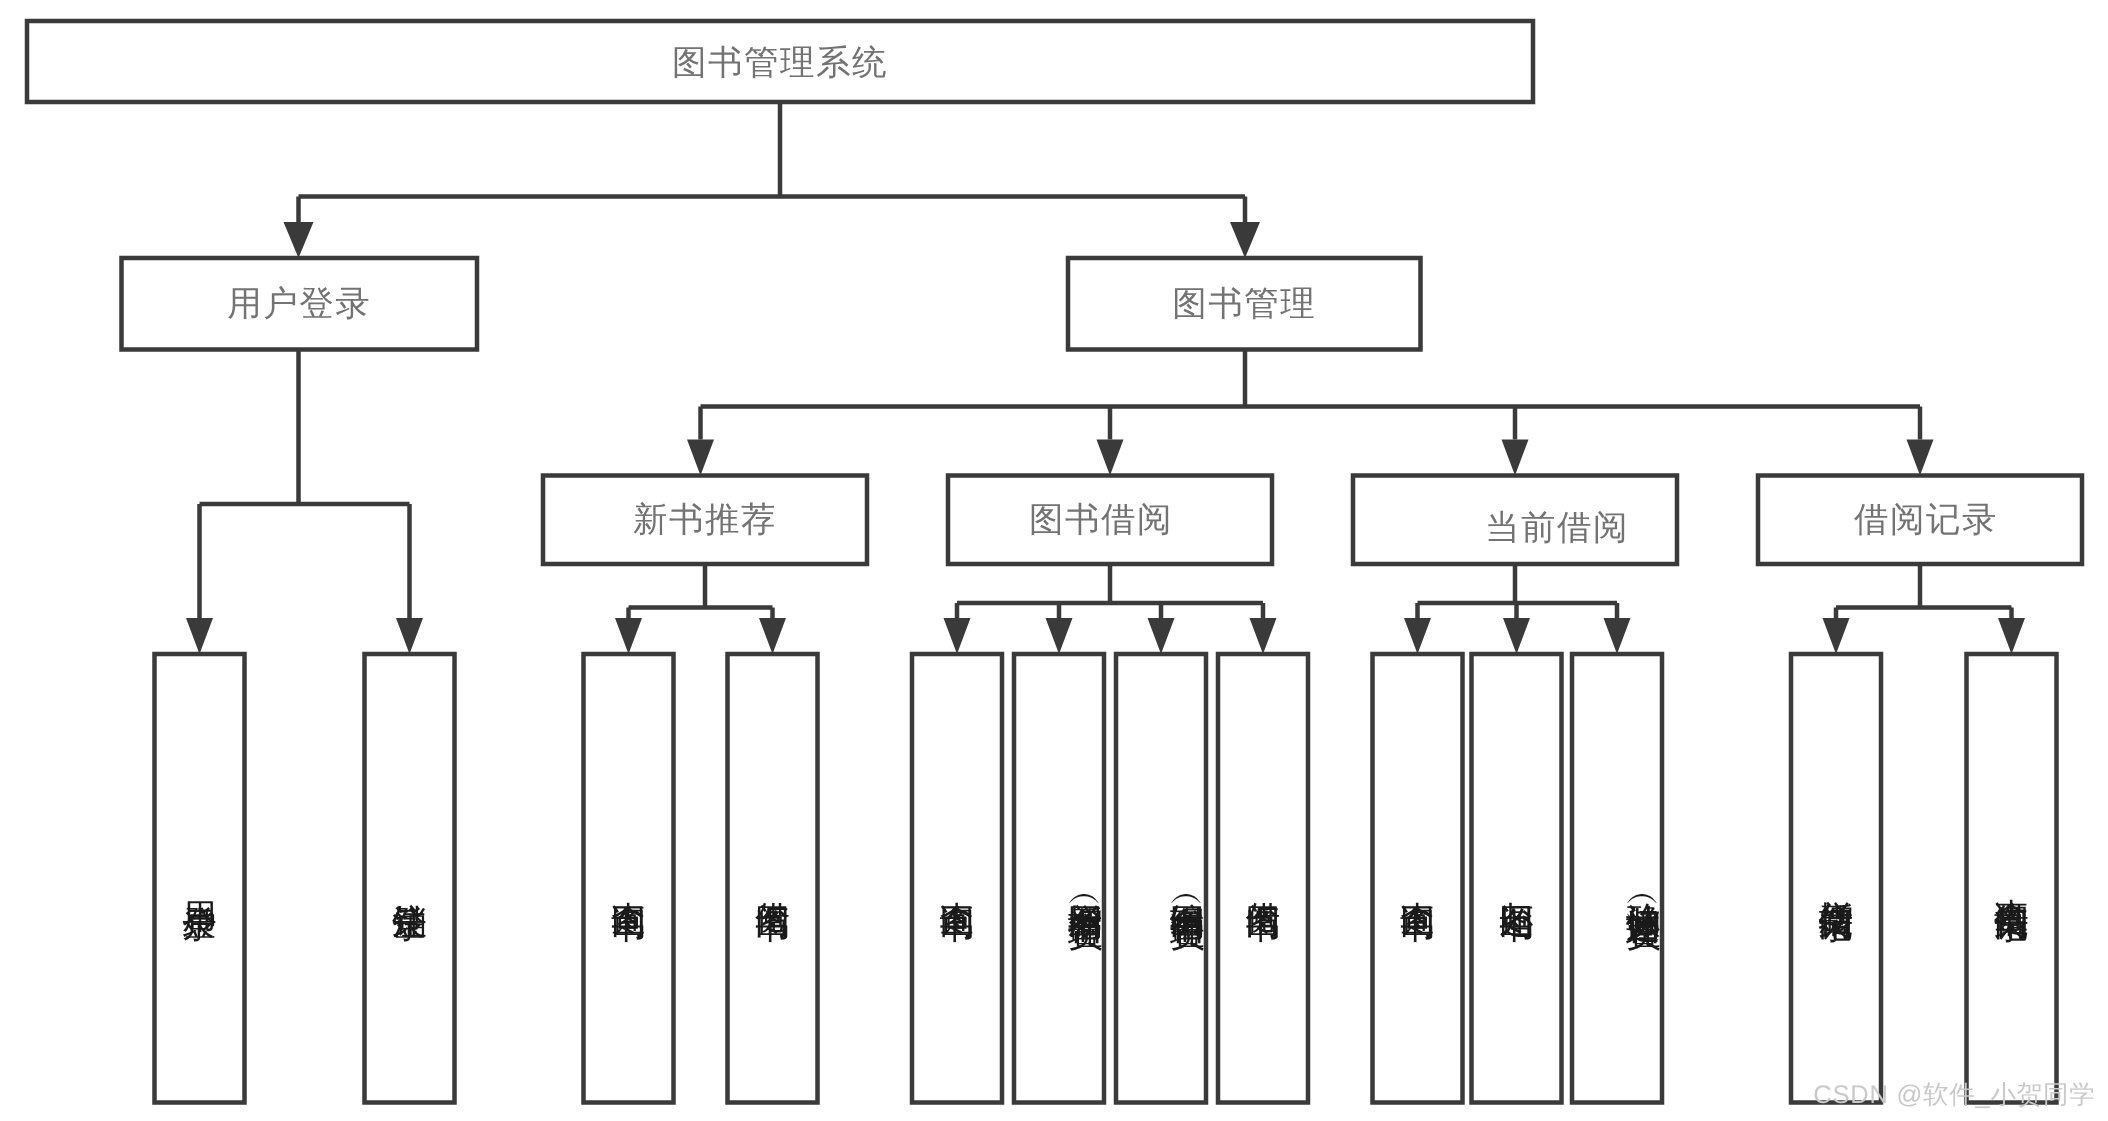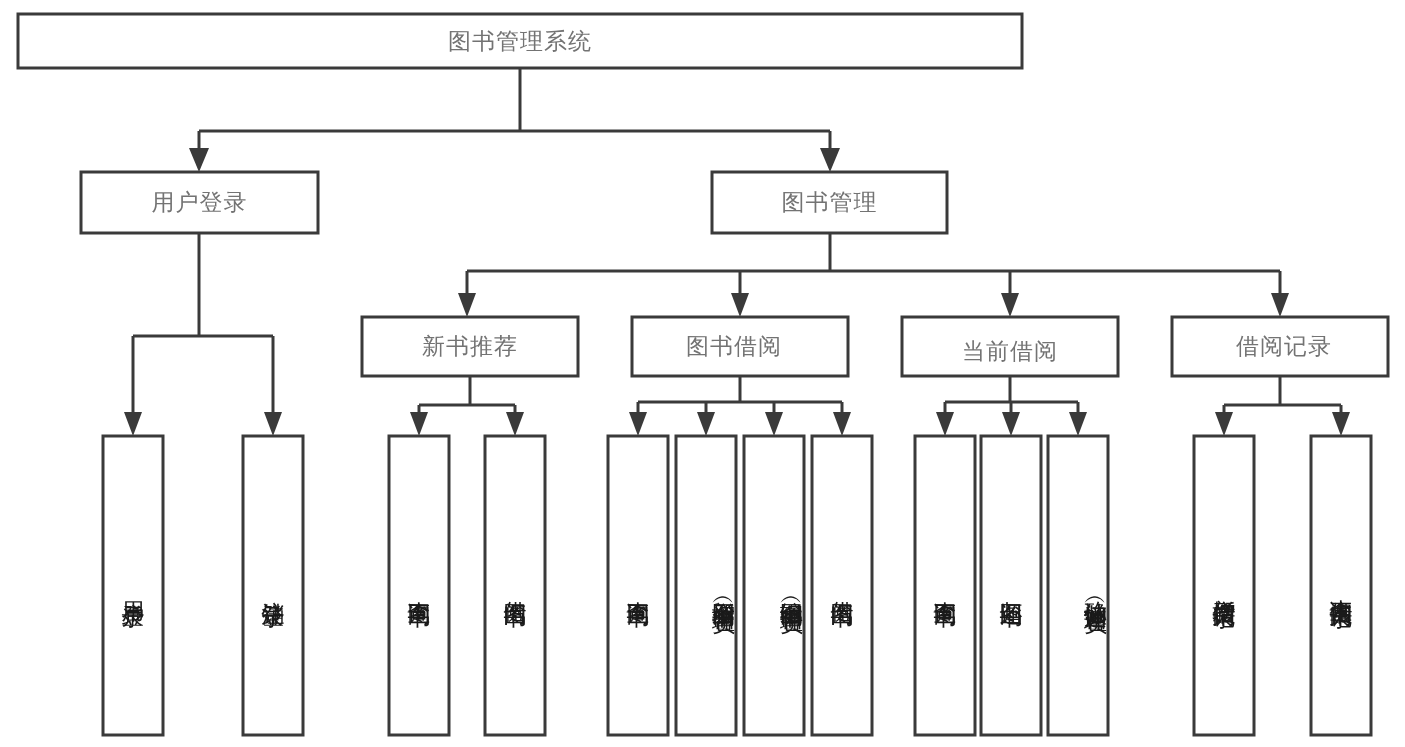--- a/index.html
+++ b/index.html
@@ -194,35 +194,36 @@
     <rect class="node-box" x="1311" y="436" width="60" height="299"></rect>
   </svg>
 
   <div class="hlabel-wrap" style="left:18px; top:14px; width:1004px; height:54px;">图书管理系统</div>
 
   <div class="hlabel-wrap" style="left:81px; top:172px; width:237px; height:61px;">用户登录</div>
   <div class="hlabel-wrap" style="left:362px; top:317px; width:216px; height:59px;">新书推荐</div>
 
   <div class="hlabel-wrap" style="left:712px; top:172px; width:235px; height:61px;">图书管理</div>
   <div class="hlabel-wrap" style="left:632px; top:317px; width:204px; height:59px;">图书借阅</div>
-  <div class="hlabel-wrap" style="left:902px; top:317px; width:216px; height:68px;">当前借阅</div>
+  <div class="hlabel-wrap" style="left:902px; top:317px; width:216px; height:68px;padding-left:28px;">当前借阅</div>
   <div class="hlabel-wrap" style="left:1172px; top:317px; width:224px; height:59px;">借阅记录</div>
 
   <div class="vlabel-wrap" style="left:103px; top:436px; width:60px; height:299px;">用户登录</div>
   <div class="vlabel-wrap" style="left:243px; top:436px; width:60px; height:299px;">注销登录</div>
 
   <div class="vlabel-wrap" style="left:389px; top:436px; width:60px; height:299px;">查询图书</div>
   <div class="vlabel-wrap" style="left:485px; top:436px; width:60px; height:299px;">借阅图书</div>
 
   <div class="vlabel-wrap" style="left:608px; top:436px; width:60px; height:299px;">查询图书</div>
   <div class="vlabel-wrap" style="left:676px; top:436px; width:60px; height:299px; align-items:flex-start; padding-top:8px; box-sizing:border-box;">新增图书（管理员）</div>
   <div class="vlabel-wrap" style="left:744px; top:436px; width:60px; height:299px; align-items:flex-start; padding-top:8px; box-sizing:border-box;">编辑图书（管理员）</div>
   <div class="vlabel-wrap" style="left:812px; top:436px; width:60px; height:299px;">借阅图书</div>
 
   <div class="vlabel-wrap" style="left:915px; top:436px; width:60px; height:299px;">查询图书</div>
   <div class="vlabel-wrap" style="left:981px; top:436px; width:60px; height:299px;">归还图书</div>
   <div class="vlabel-wrap" style="left:1048px; top:436px; width:60px; height:299px; align-items:flex-start; padding-top:8px; box-sizing:border-box;">确认归还（管理员）</div>
 
   <div class="vlabel-wrap" style="left:1194px; top:436px; width:60px; height:299px;">新增借阅记录</div>
   <div class="vlabel-wrap" style="left:1311px; top:436px; width:60px; height:299px;">查询借阅记录</div>
 
+  <div class="watermark">CSDN @软件_小贺同学</div>
 
 </div>
 
 </body></html>

